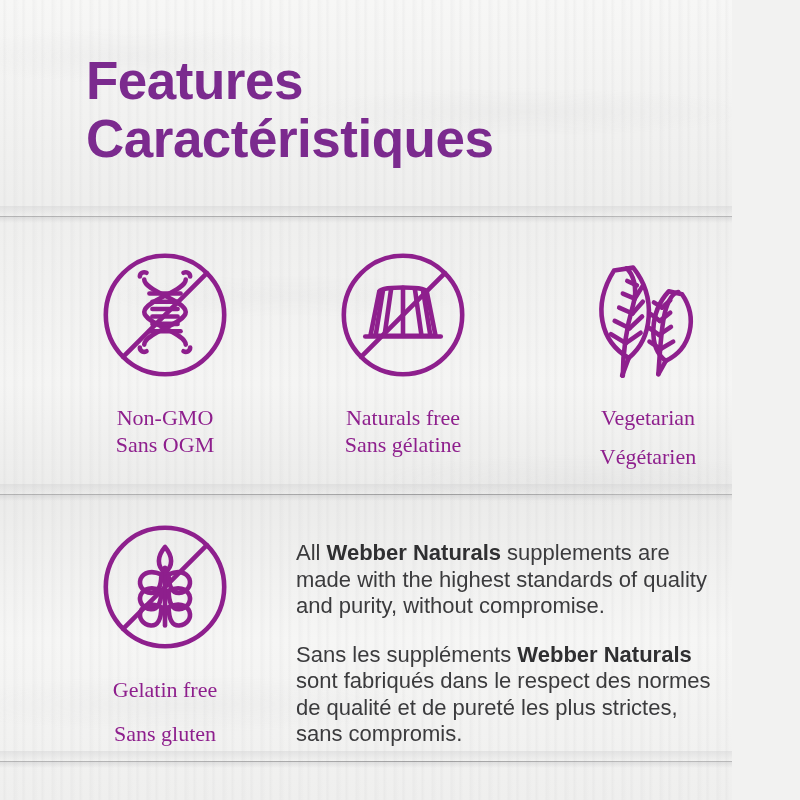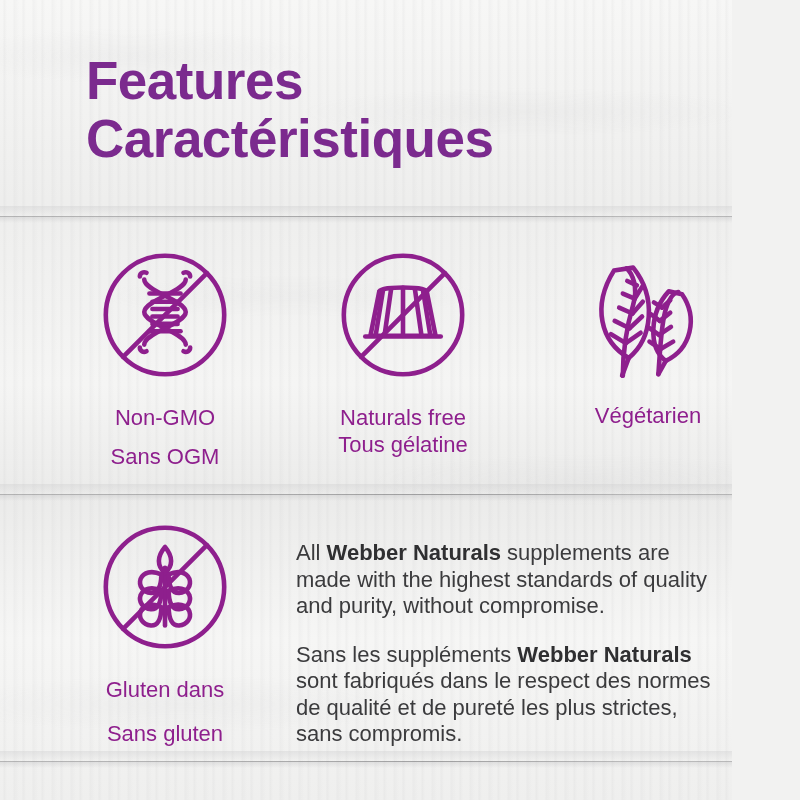--- a/index.html
+++ b/index.html
@@ -49,21 +49,21 @@
   #title{position:absolute;left:86px;top:52px;z-index:5;}
   #title .line{
     color:#7b2a8e;font-weight:700;font-size:53px;line-height:58px;
     letter-spacing:-0.5px;white-space:nowrap;
   }
 
   
   .feature{position:absolute;text-align:center;z-index:5;}
   .feature .iconwrap{display:flex;align-items:center;justify-content:center;height:150px;}
   .feature .label{
-    color:#8e1f8d;font-size:22px;line-height:27px;white-space:nowrap;margin-top:14px;
+    color:#8e1f8d;font-size:22px;line-height:27px;white-space:nowrap;margin-top:14px;font-family:Liberation Serif, serif;
   }
   #f-nongmo{left:45px;top:240px;width:240px;}
   #f-gelatin{left:283px;top:240px;width:240px;}
   #f-veg{left:523px;top:240px;width:250px;}
   #f-gluten{left:45px;top:512px;width:240px;}
 
   
   #copy{position:absolute;left:296px;top:540px;width:420px;z-index:5;}
   #copy p{
     margin:0 0 22px 0;color:#3b3b3d;font-size:22px;line-height:26.5px;
@@ -114,41 +114,41 @@
 
         <line x1="39.5" y1="35.5" x2="60.5" y2="35.5"></line>
         <line x1="41.5" y1="41" x2="58.5" y2="41"></line>
         <line x1="41.5" y1="46" x2="58.5" y2="46"></line>
         <line x1="41.5" y1="51" x2="58.5" y2="51"></line>
         <line x1="41.5" y1="56" x2="58.5" y2="56"></line>
         <line x1="39.5" y1="61" x2="60.5" y2="61"></line>
       </svg>
     </div>
     <div class="label">Non-GMO</div>
-    <div class="label" style="margin-top:12px;">Sans OGM</div>
+    <div class="label" style="margin-top:0;">Sans OGM</div>
   </div>
 
   <div class="feature" id="f-gelatin">
     <div class="iconwrap">
       <svg width="148" height="148" viewBox="0 0 100 100" fill="none" stroke="#8E1F8D" stroke-width="3.1" stroke-linecap="round" stroke-linejoin="round">
         <circle cx="50" cy="50" r="40"></circle>
         <line x1="21.7" y1="78.3" x2="78.3" y2="21.7"></line>
 
         <path d="M34 34 C34 30.5, 66 30.5, 66 34 L72 64 L28 64 Z"></path>
         <line x1="24.5" y1="64.5" x2="75.5" y2="64.5"></line>
 
         <path d="M42 32.2 L37.5 64"></path>
         <path d="M50 31.6 L50 64"></path>
         <path d="M58 32.2 L62.5 64"></path>
         <path d="M36.5 33.2 L31.5 64"></path>
         <path d="M63.5 33.2 L68.5 64"></path>
       </svg>
     </div>
     <div class="label">Naturals free</div>
-    <div class="label" style="margin-top:0;">Tous gélatine</div>
+    <div class="label" style="margin-top:0;">Sans gélatine</div>
   </div>
 
   <div class="feature" id="f-veg">
     <div class="iconwrap">
       <svg width="148" height="148" viewBox="0 0 100 100" fill="none" stroke="#8E1F8D" stroke-width="3.1" stroke-linecap="round" stroke-linejoin="round">
 
         <path d="M27 20 C12 44, 18 68, 37 79 C53 66, 56 38, 40 18 Z"></path>
         <path d="M37 79 L32.5 91"></path>
         <path d="M35 69 L25 63"></path>
           <path d="M35 69 L45 62"></path>
@@ -167,20 +167,21 @@
           <path d="M58.5 73 L67 68"></path>
         <path d="M57.5 63.5 L50.5 58.5"></path>
           <path d="M57.5 63.5 L65.5 58"></path>
         <path d="M58 54 L52 49.5"></path>
           <path d="M58 54 L65 48.5"></path>
         <path d="M59.5 45 L54 41.5"></path>
           <path d="M59.5 45 L65 40"></path>
         <path d="M57 90 C58 78, 58.5 60, 61.5 48 C64 39, 67.5 35, 70.5 34.5"></path>
       </svg>
     </div>
+    <div class="label">Vegetarian</div>
     <div class="label" style="margin-top:12px;">Végétarien</div>
   </div>
 
   <div class="feature" id="f-gluten">
     <div class="iconwrap">
       <svg width="148" height="148" viewBox="0 0 100 100" fill="none" stroke="#8E1F8D" stroke-width="3.1" stroke-linecap="round" stroke-linejoin="round">
         <circle cx="50" cy="50" r="40"></circle>
         <line x1="21.7" y1="78.3" x2="78.3" y2="21.7"></line>
 
         <line x1="50" y1="37" x2="50" y2="76"></line>
@@ -190,21 +191,21 @@
         <path d="M47.5 41.5 C41 38.5, 35.5 40, 33.5 44.5 C32 49, 35 53.5, 40.5 54 C45 54.2, 47.5 50, 47.5 41.5 Z"></path>
         <path d="M52.5 41.5 C59 38.5, 64.5 40, 66.5 44.5 C68 49, 65 53.5, 59.5 54 C55 54.2, 52.5 50, 52.5 41.5 Z"></path>
 
         <path d="M47.5 52.5 C41 49.5, 35.5 51, 33.5 55.5 C32 60, 35 64.5, 40.5 65 C45 65.2, 47.5 61, 47.5 52.5 Z"></path>
         <path d="M52.5 52.5 C59 49.5, 64.5 51, 66.5 55.5 C68 60, 65 64.5, 59.5 65 C55 65.2, 52.5 61, 52.5 52.5 Z"></path>
 
         <path d="M47.5 63.5 C41 60.5, 35.5 62, 33.5 66.5 C32 71, 35 75.5, 40.5 76 C45 76.2, 47.5 72, 47.5 63.5 Z"></path>
         <path d="M52.5 63.5 C59 60.5, 64.5 62, 66.5 66.5 C68 71, 65 75.5, 59.5 76 C55 76.2, 52.5 72, 52.5 63.5 Z"></path>
       </svg>
     </div>
-    <div class="label">Gluten dans</div>
+    <div class="label">Gelatin free</div>
     <div class="label" style="margin-top:17px;">Sans gluten</div>
   </div>
 
   <div id="copy">
     <p><span>All </span><b>Webber Naturals</b><span> supplements are made with the highest standards of quality and purity, without compromise.</span></p>
     <p><span>Sans les suppléments </span><b>Webber Naturals</b><span> sont fabriqués dans le respect des normes de qualité et de pureté les plus strictes, sans compromis.</span></p>
   </div>
 
 </div>
 

